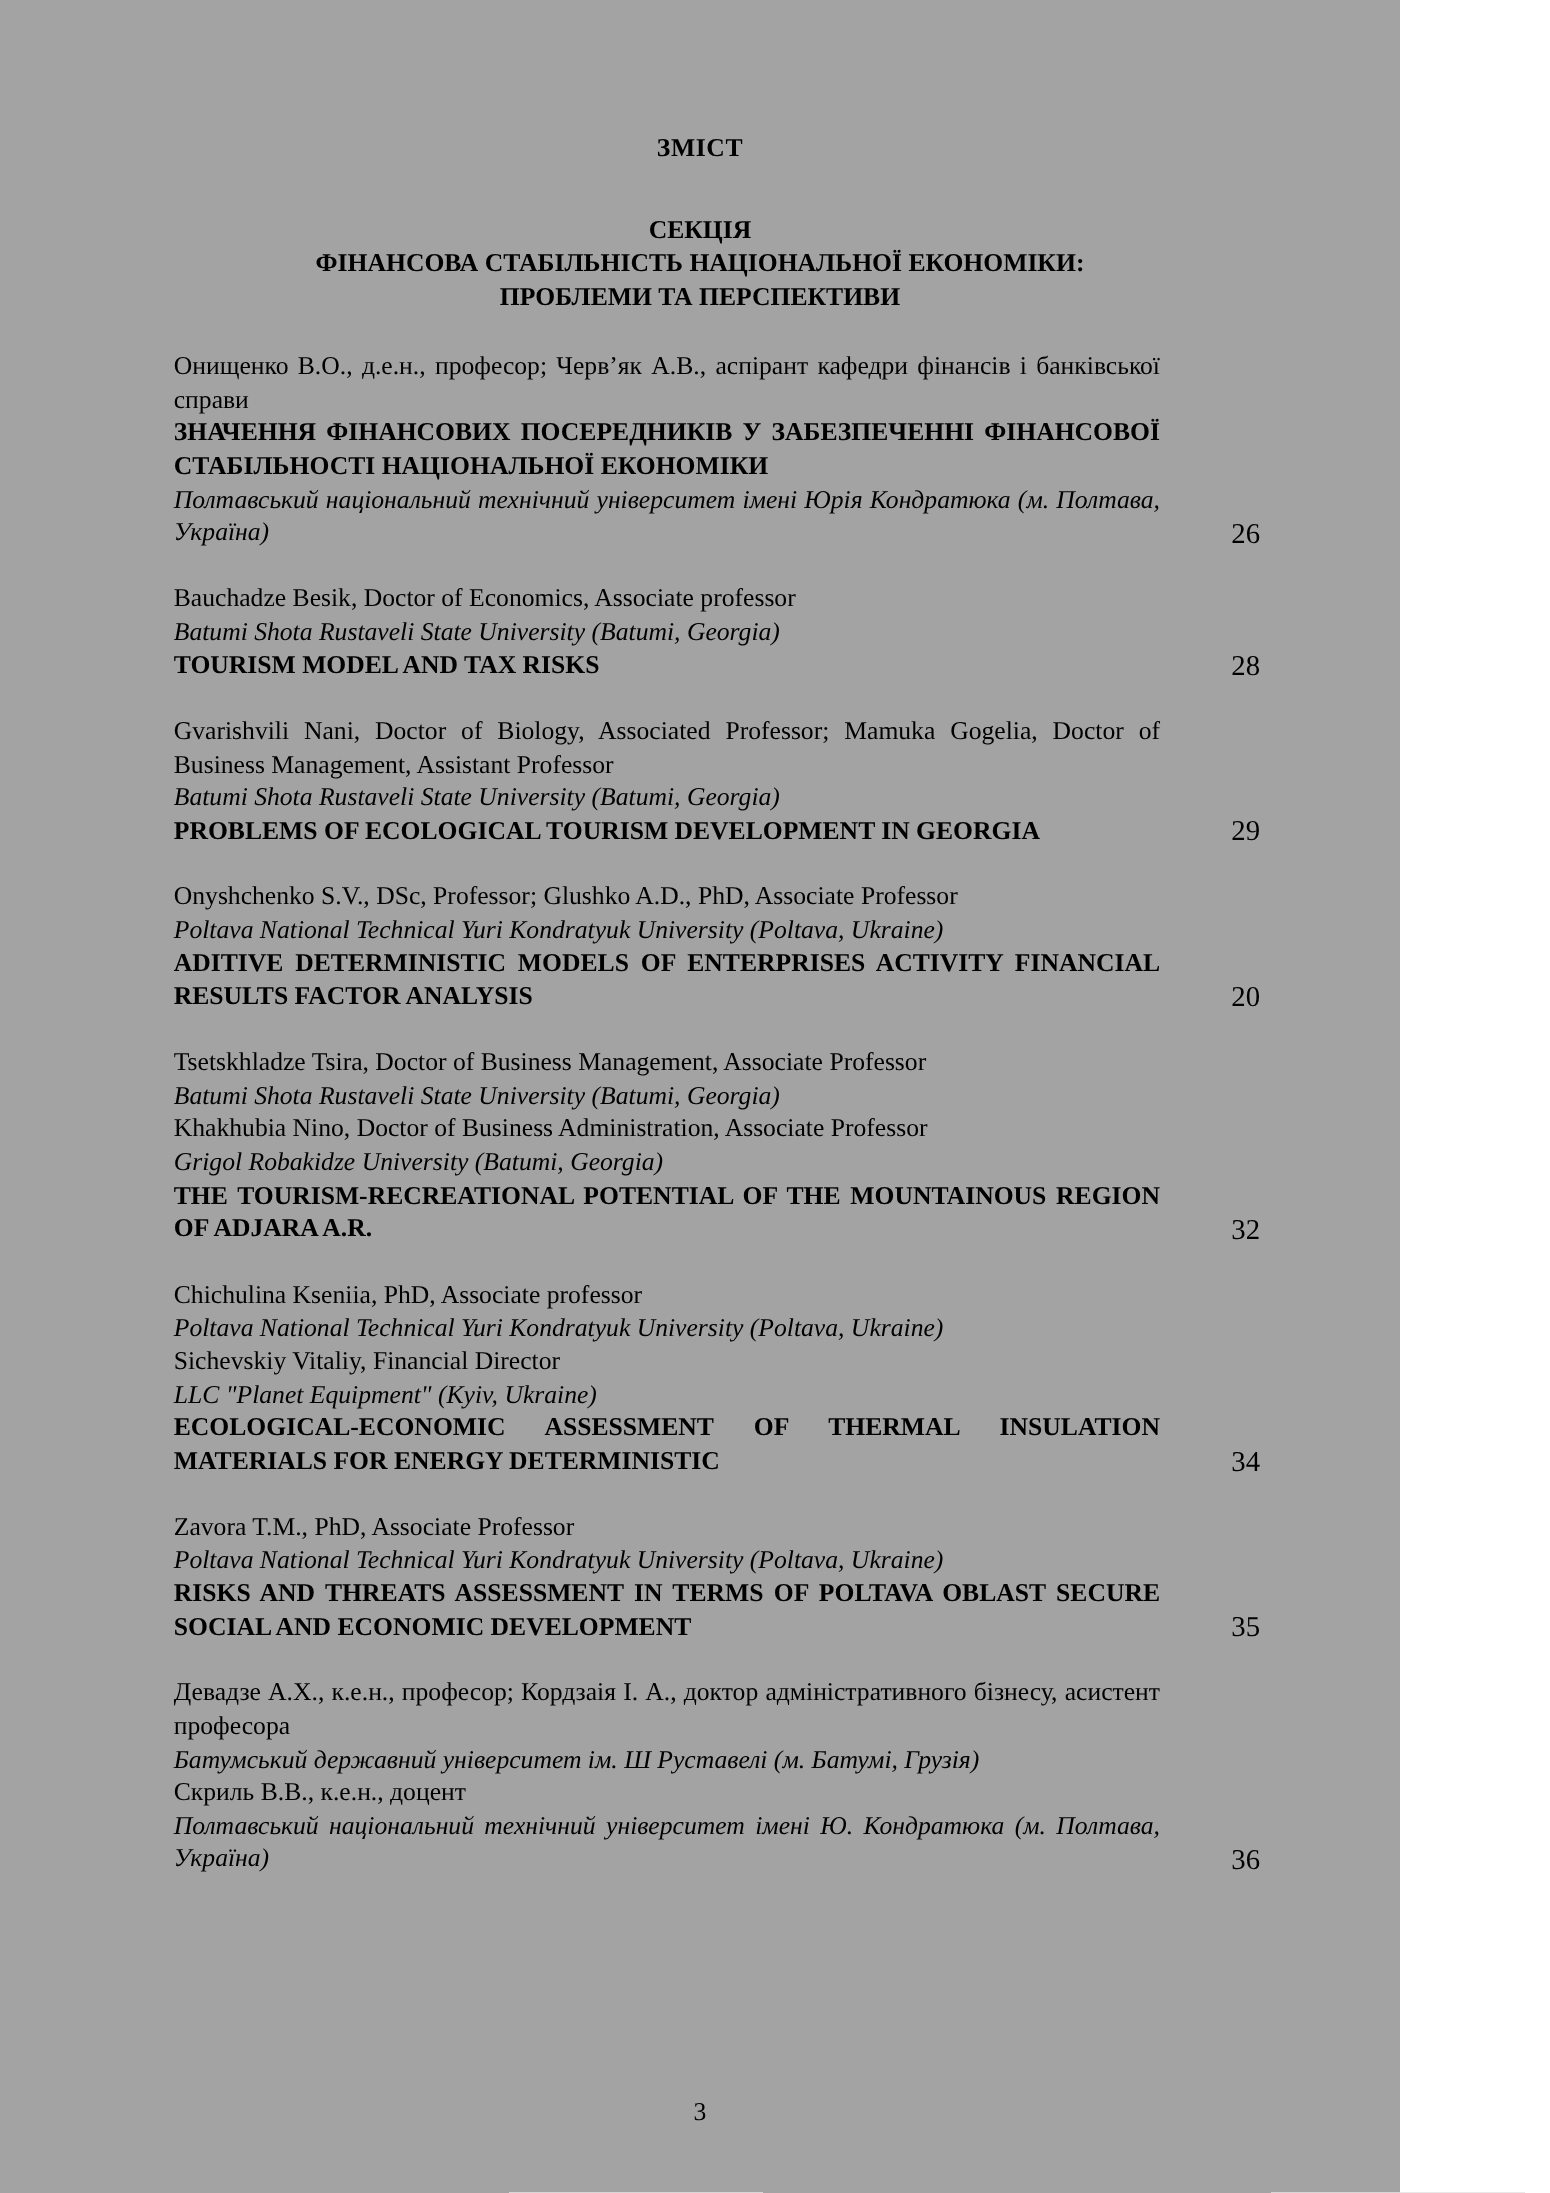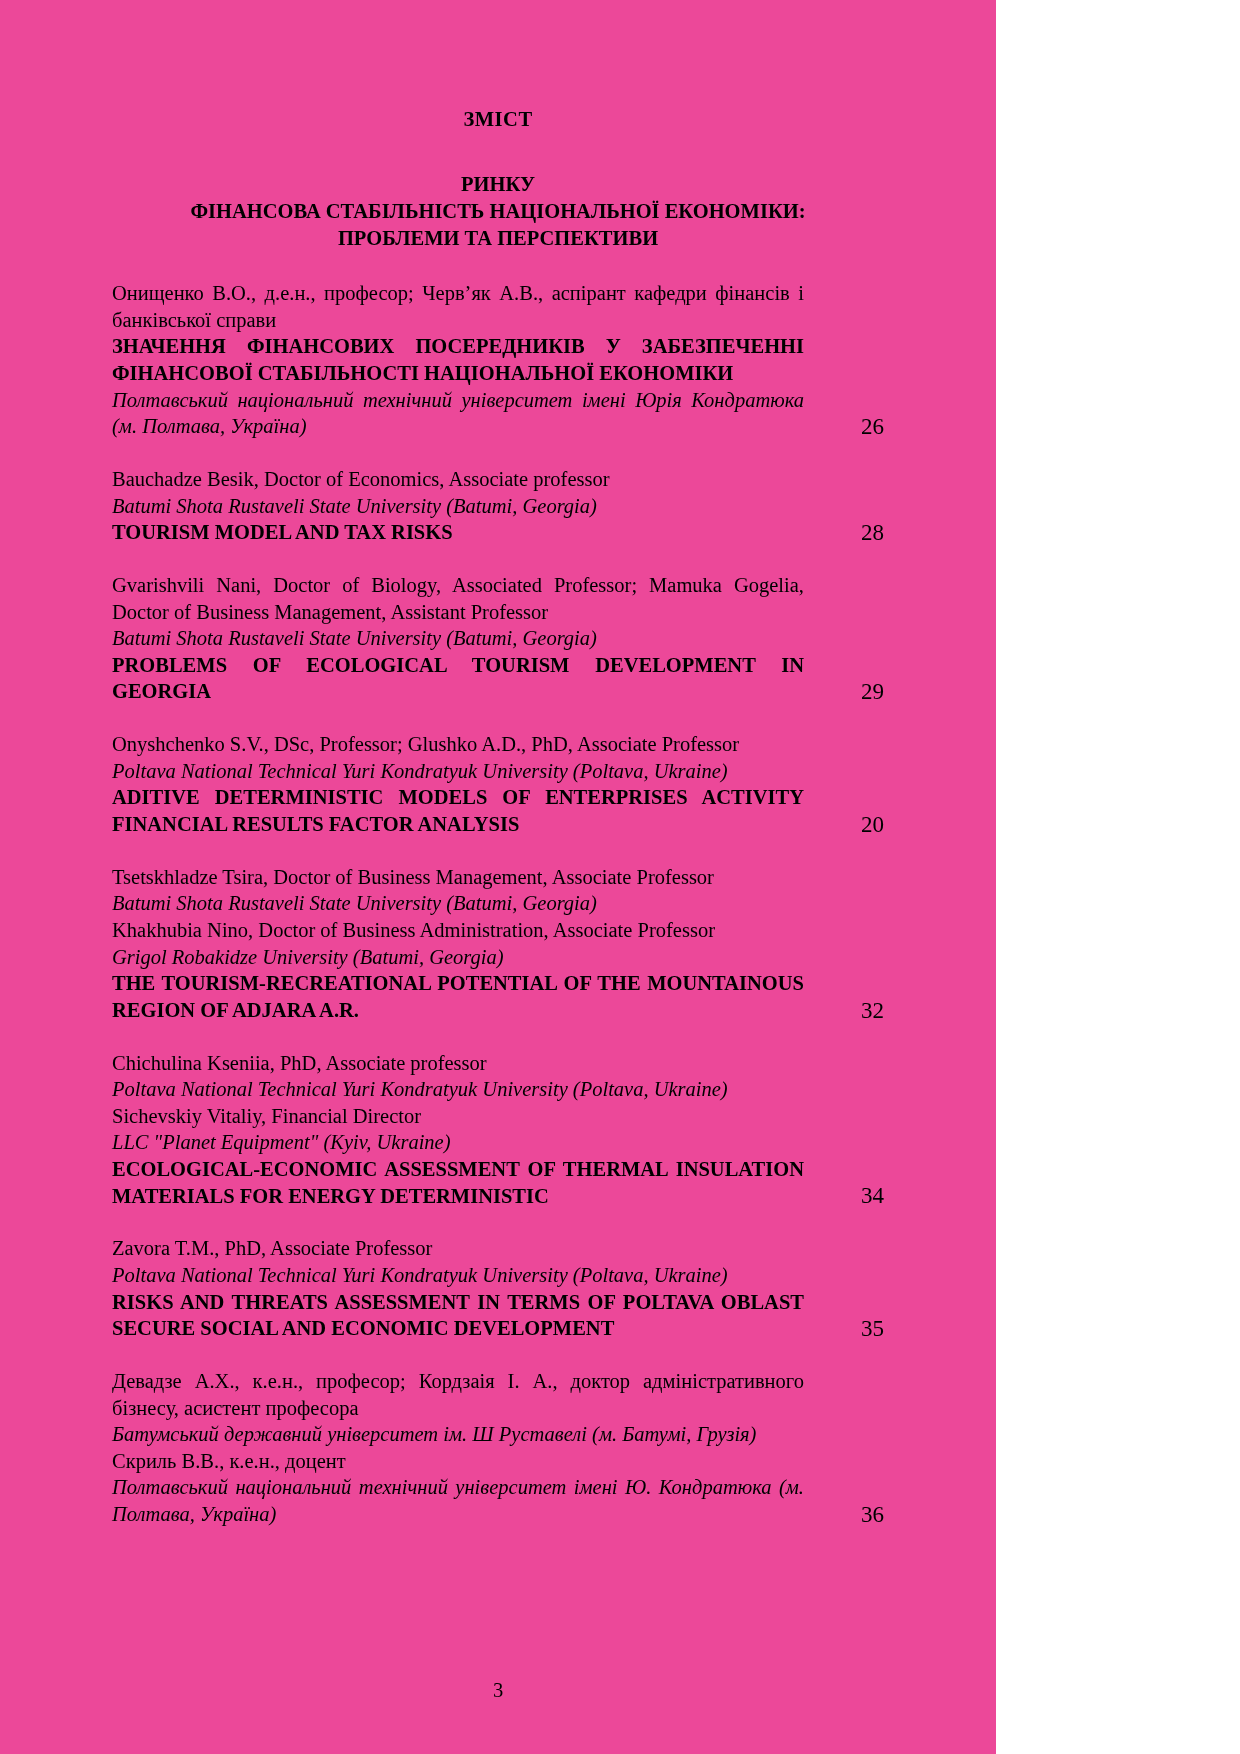--- a/index.html
+++ b/index.html
@@ -2,23 +2,23 @@
 <html><head>
 <meta charset="utf-8">
 <style>
   html, body {
     margin: 0;
     padding: 0;
     background: #ffffff;
   }
   .page {
     position: relative;
-    width: 996px;
+    width: 1120px;
     height: 1754px;
-    background: #ec4899;
+    background: #a3a3a3;
     font-family: "Liberation Serif", "DejaVu Serif", serif;
     color: #000000;
     box-sizing: border-box;
     padding: 100px 112px 60px 112px;
   }
   .doc-title {
     text-align: center;
     font-weight: bold;
     font-size: 20.5px;
     letter-spacing: 0.5px;
@@ -42,20 +42,21 @@
     margin-bottom: 26px;
   }
   .entry-lines {
     padding-right: 80px;
   }
   .ln {
     font-size: 20.5px;
     line-height: 1.30;
     text-align: justify;
     text-justify: inter-word;
+    margin-left: 27px;
   }
   .ln.author {
     font-style: normal;
     font-weight: normal;
   }
   .ln.affil {
     font-style: italic;
     font-weight: normal;
   }
   .ln.title {
@@ -80,21 +81,21 @@
   }
 </style>
 </head>
 <body>
 
 <div class="page">
 
   <div class="doc-title">ЗМІСТ</div>
 
   <div class="section-head">
-    <span class="line">РИНКУ</span>
+    <span class="line">СЕКЦІЯ</span>
     <span class="line">ФІНАНСОВА СТАБІЛЬНІСТЬ НАЦІОНАЛЬНОЇ ЕКОНОМІКИ:</span>
     <span class="line">ПРОБЛЕМИ ТА ПЕРСПЕКТИВИ</span>
   </div>
 
   <div class="entries" id="entries">
       <div class="entry">
         <div class="entry-lines">
           <div class="ln author">Онищенко В.О., д.е.н., професор; Черв’як А.В., аспірант кафедри фінансів і банківської справи</div>
           <div class="ln title" style="text-align: justify;">ЗНАЧЕННЯ ФІНАНСОВИХ ПОСЕРЕДНИКІВ У ЗАБЕЗПЕЧЕННІ ФІНАНСОВОЇ СТАБІЛЬНОСТІ НАЦІОНАЛЬНОЇ ЕКОНОМІКИ</div>
           <div class="ln affil">Полтавський національний технічний університет імені Юрія Кондратюка (м. Полтава, Україна)</div>

